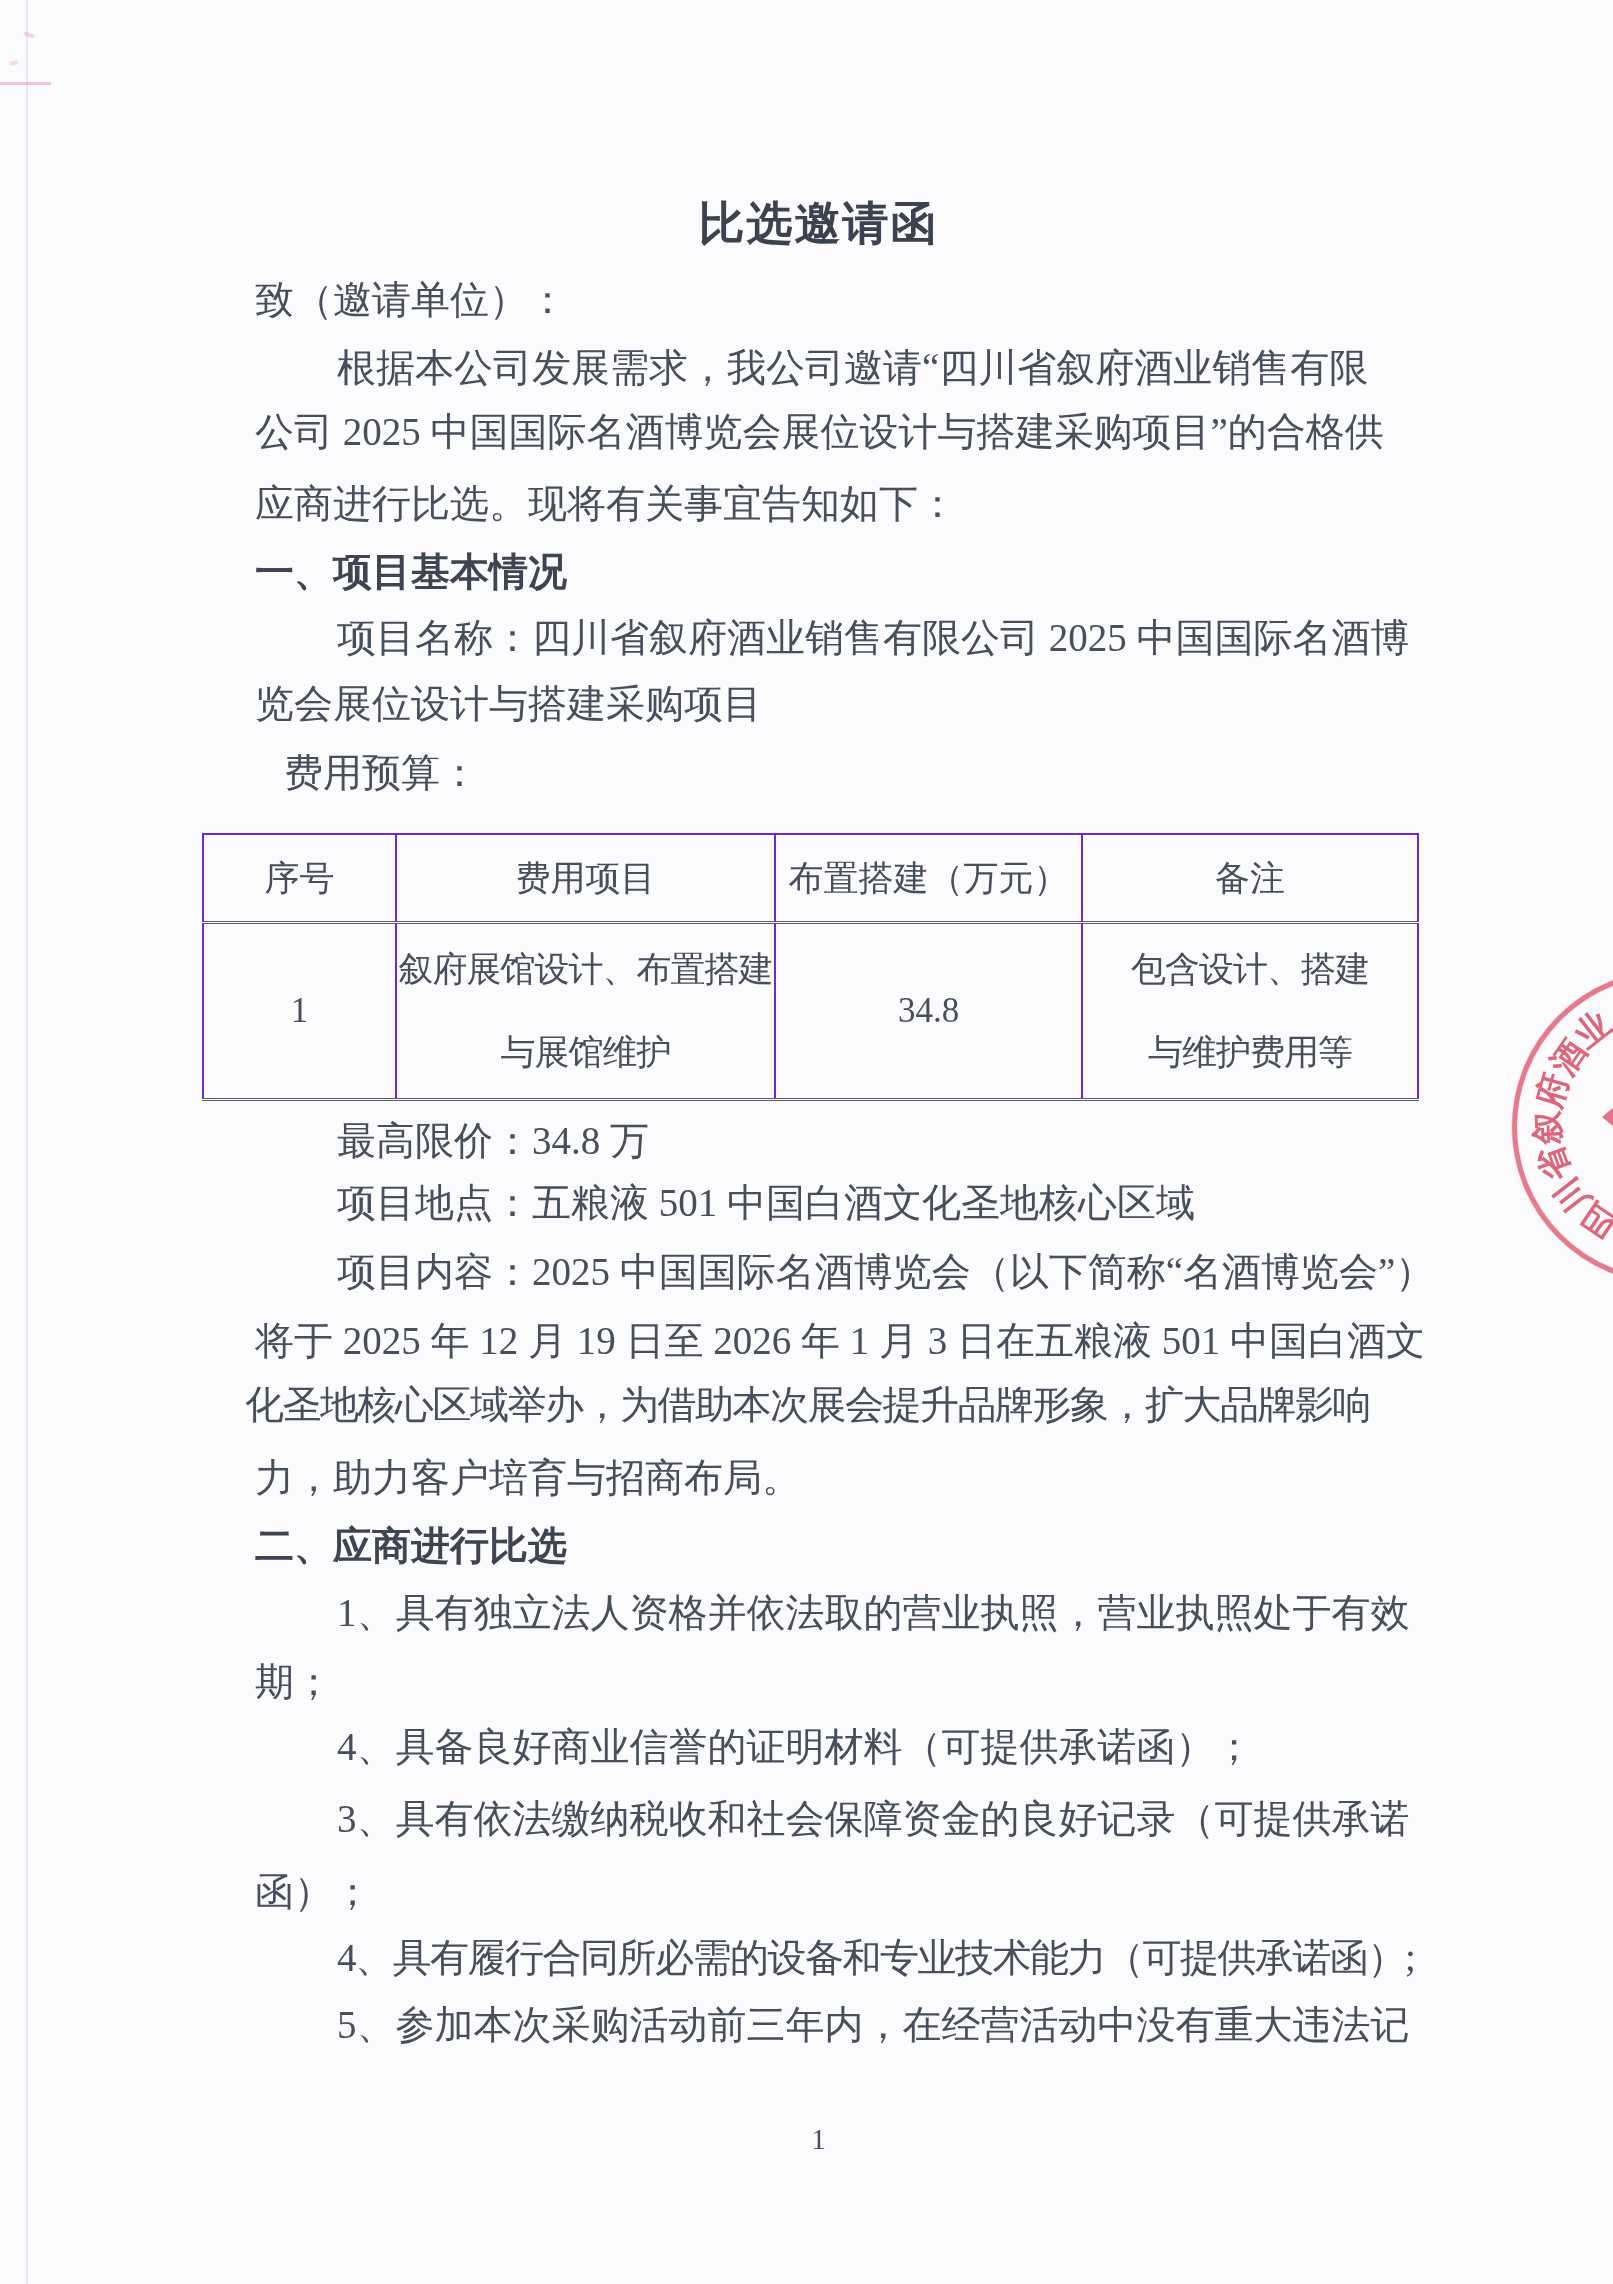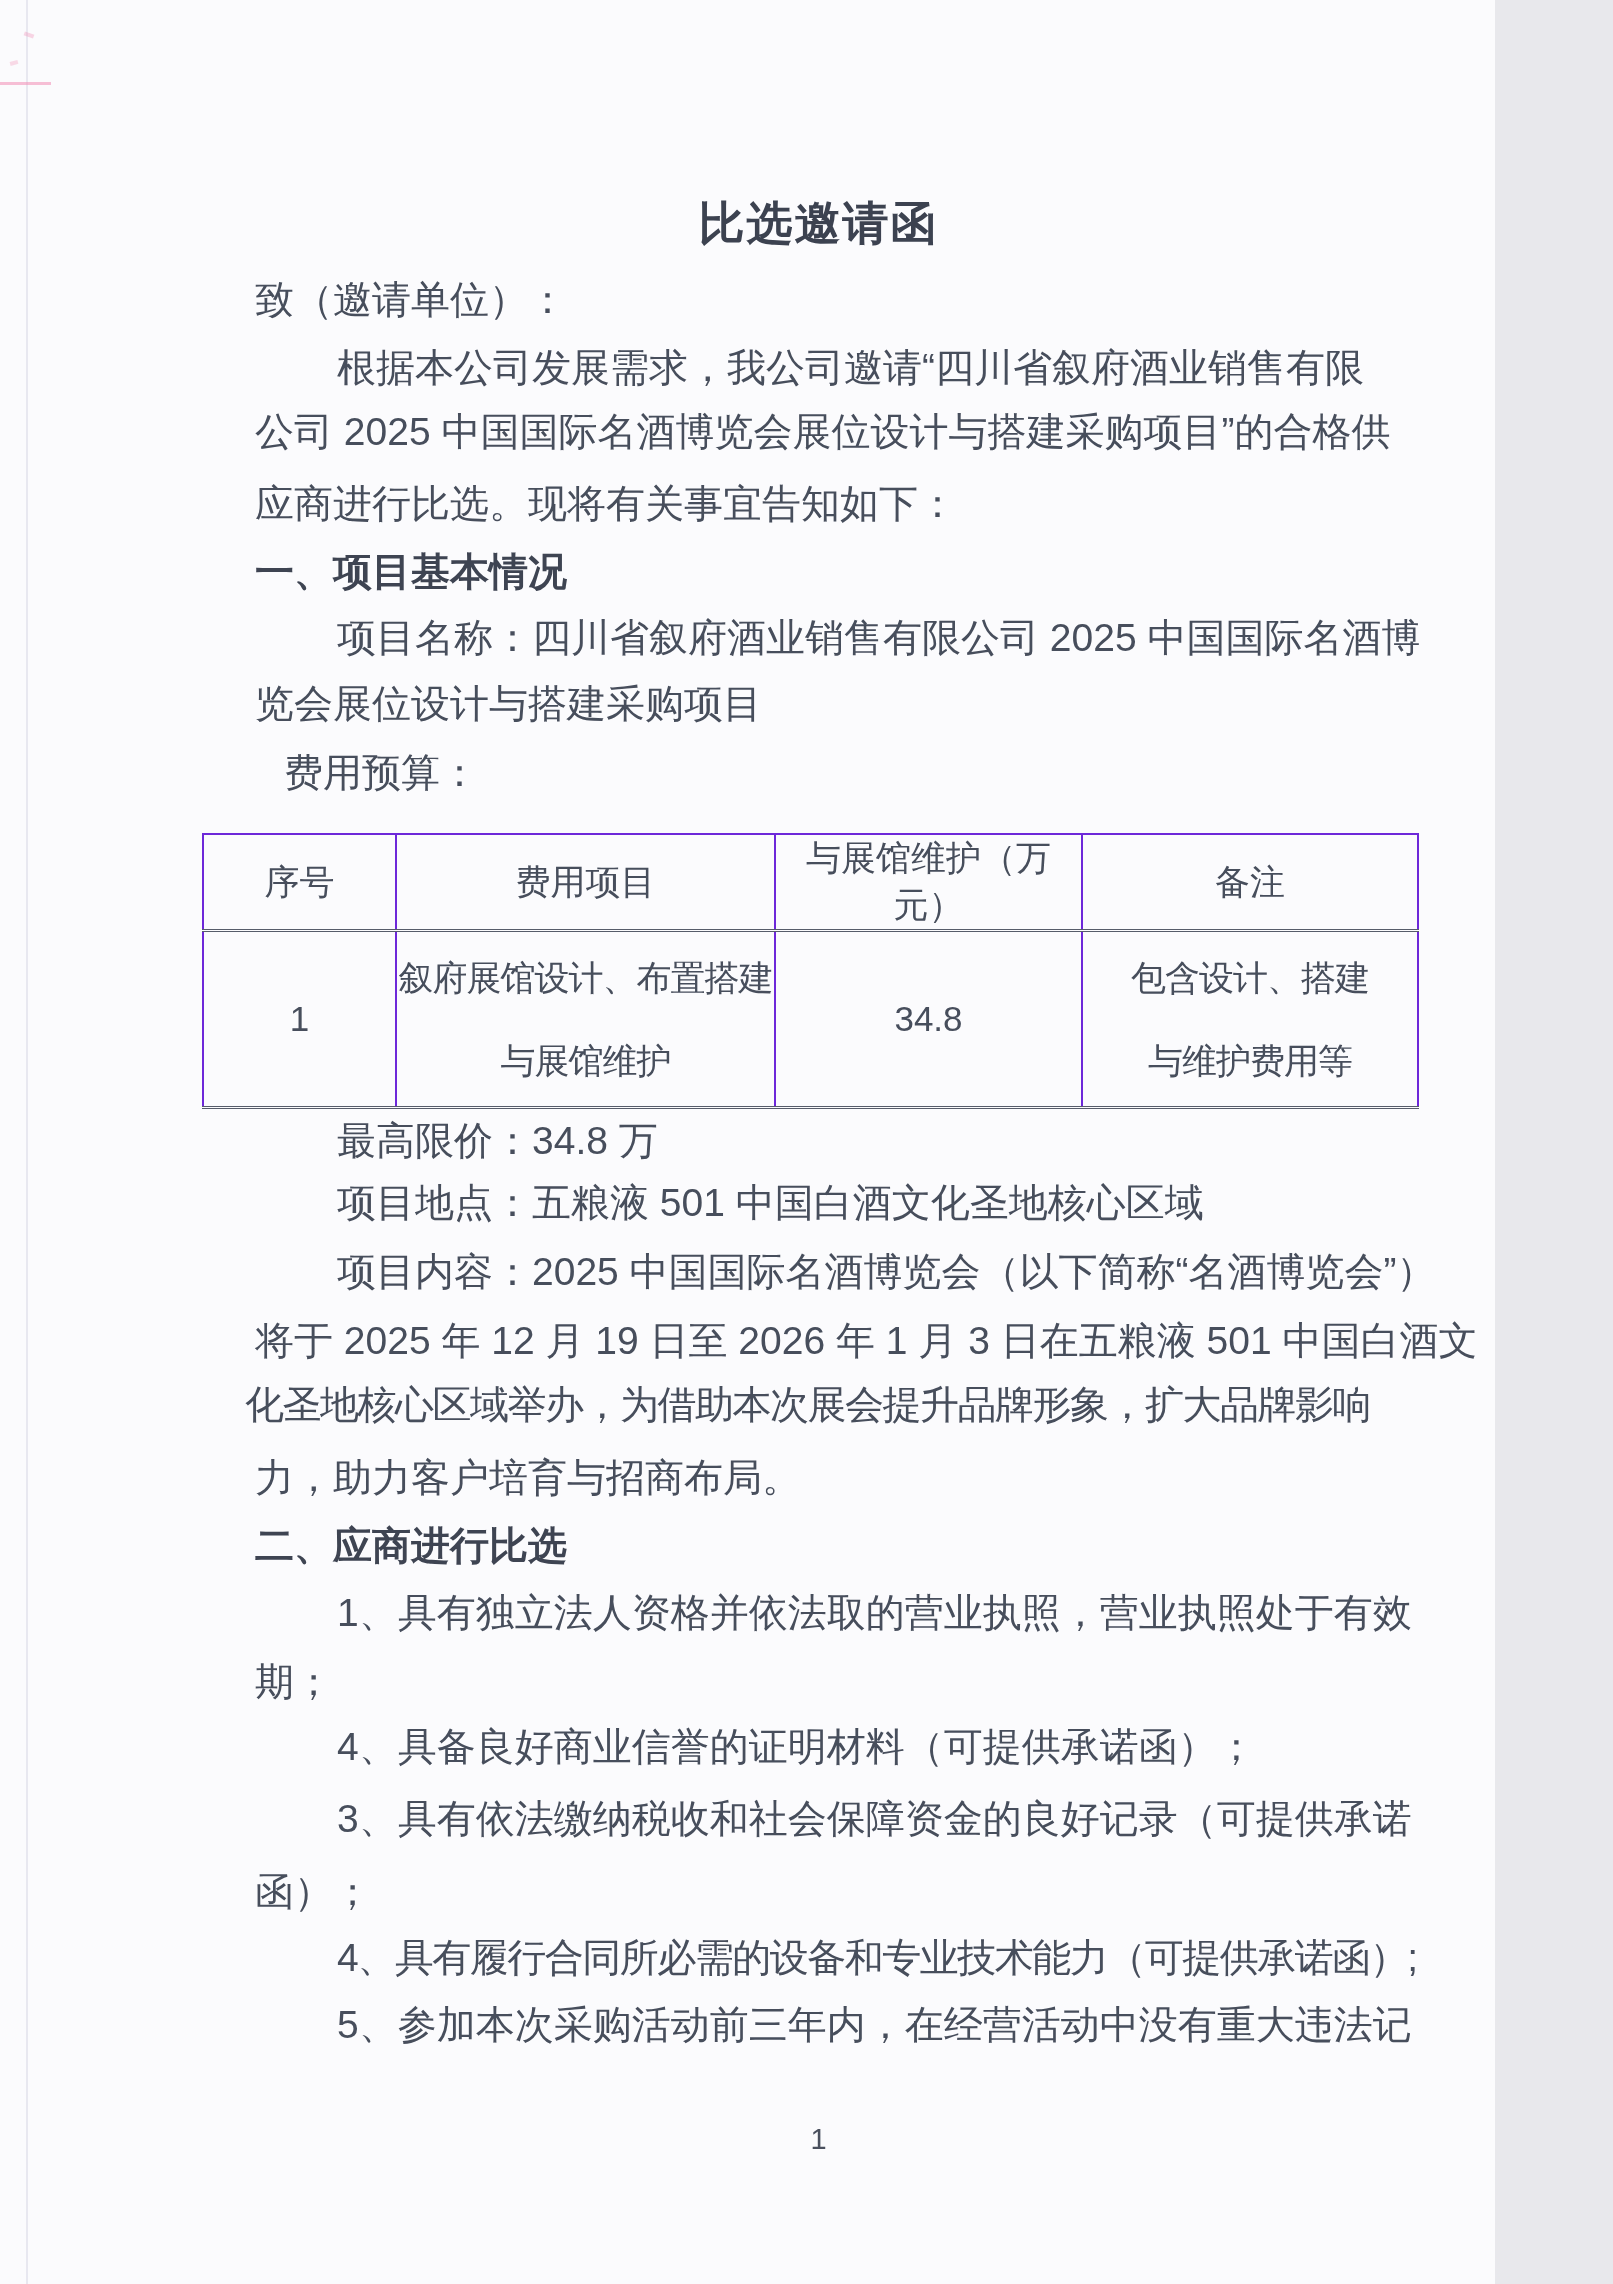--- a/index.html
+++ b/index.html
@@ -1,23 +1,22 @@
 <!DOCTYPE html>
 <html><head>
 <meta charset="utf-8">
 <style>
   html,body{margin:0;padding:0;background:#e8e8ec;}
   .page{
     position:relative;
-    width:1447px;height:2285px;
+    width:1613px;height:2285px;
     background:#fbfbfd;
     overflow:hidden;
-    font-family:Liberation Sans, sans-serif;
+    font-family:Liberation Serif, serif;
     color:#474e5c;
-    padding-left:48px;
   }
   
   .edge-line{position:absolute;left:25.5px;top:0;width:2px;height:2285px;background:rgba(150,150,185,.18);}
   .pink-dash{position:absolute;left:0;top:82px;width:51px;height:2.9px;background:rgba(242,140,180,.55);}
   .pink-speck-a{position:absolute;left:23.5px;top:33px;width:9.8px;height:3.9px;background:rgba(242,140,180,.35);transform:rotate(20deg);}
   .pink-speck-b{position:absolute;left:9.8px;top:61px;width:7.8px;height:3.9px;background:rgba(242,140,180,.3);transform:rotate(-15deg);}
 
   .title{
     position:absolute;left:255px;top:192px;width:1127px;height:63px;
     line-height:63px;text-align:center;
@@ -103,21 +102,21 @@
     <colgroup>
         <col class="c1">
         <col class="c2">
         <col class="c3">
         <col class="c4">
       </colgroup>
     <tbody>
         <tr class="hdr">
       <td>序号</td>
       <td>费用项目</td>
-      <td>与展馆维护（万元）</td>
+      <td>布置搭建（万元）</td>
       <td>备注</td>
     </tr>
     <tr class="row">
       <td>1</td>
       <td>
         <div class="cell-line">叙府展馆设计、布置搭建</div>
         <div class="cell-line">与展馆维护</div>
       </td>
       <td>34.8</td>
       <td>

